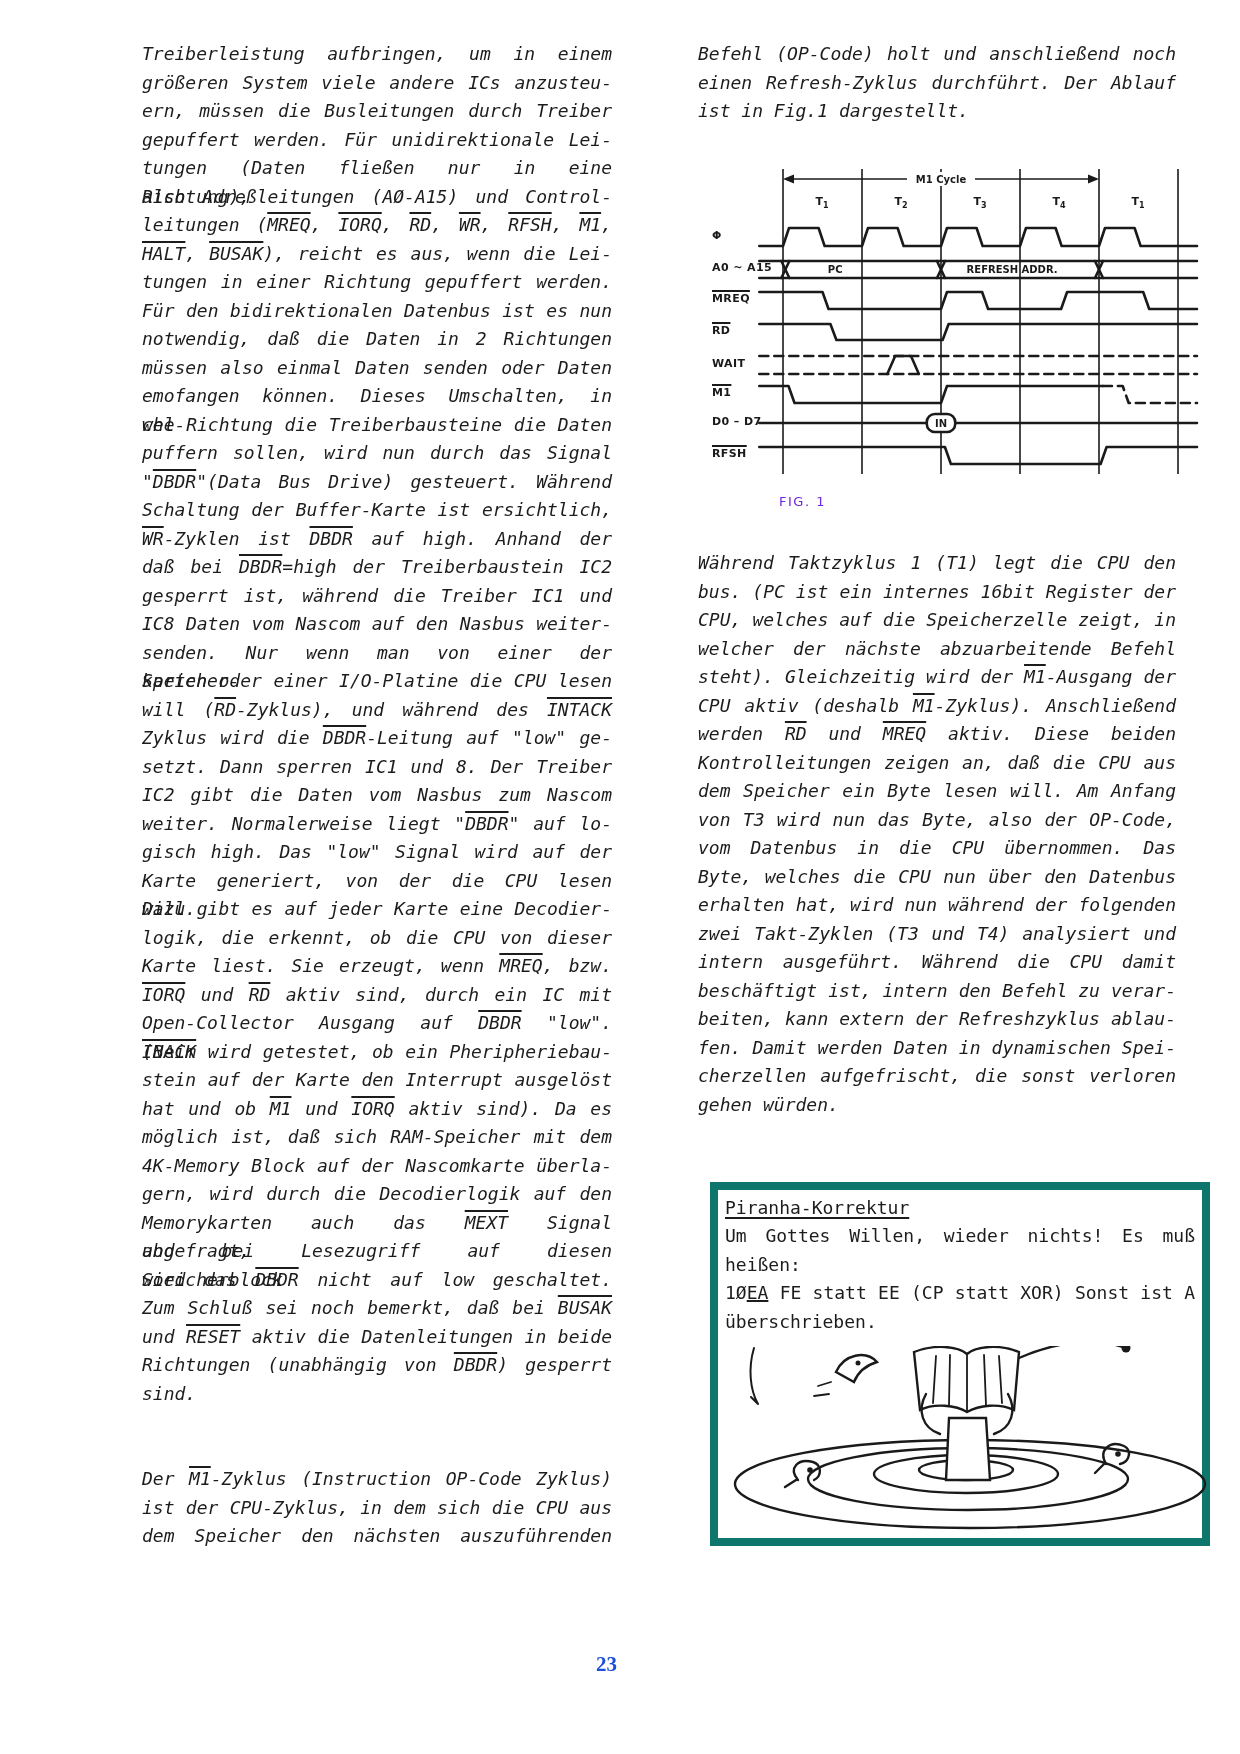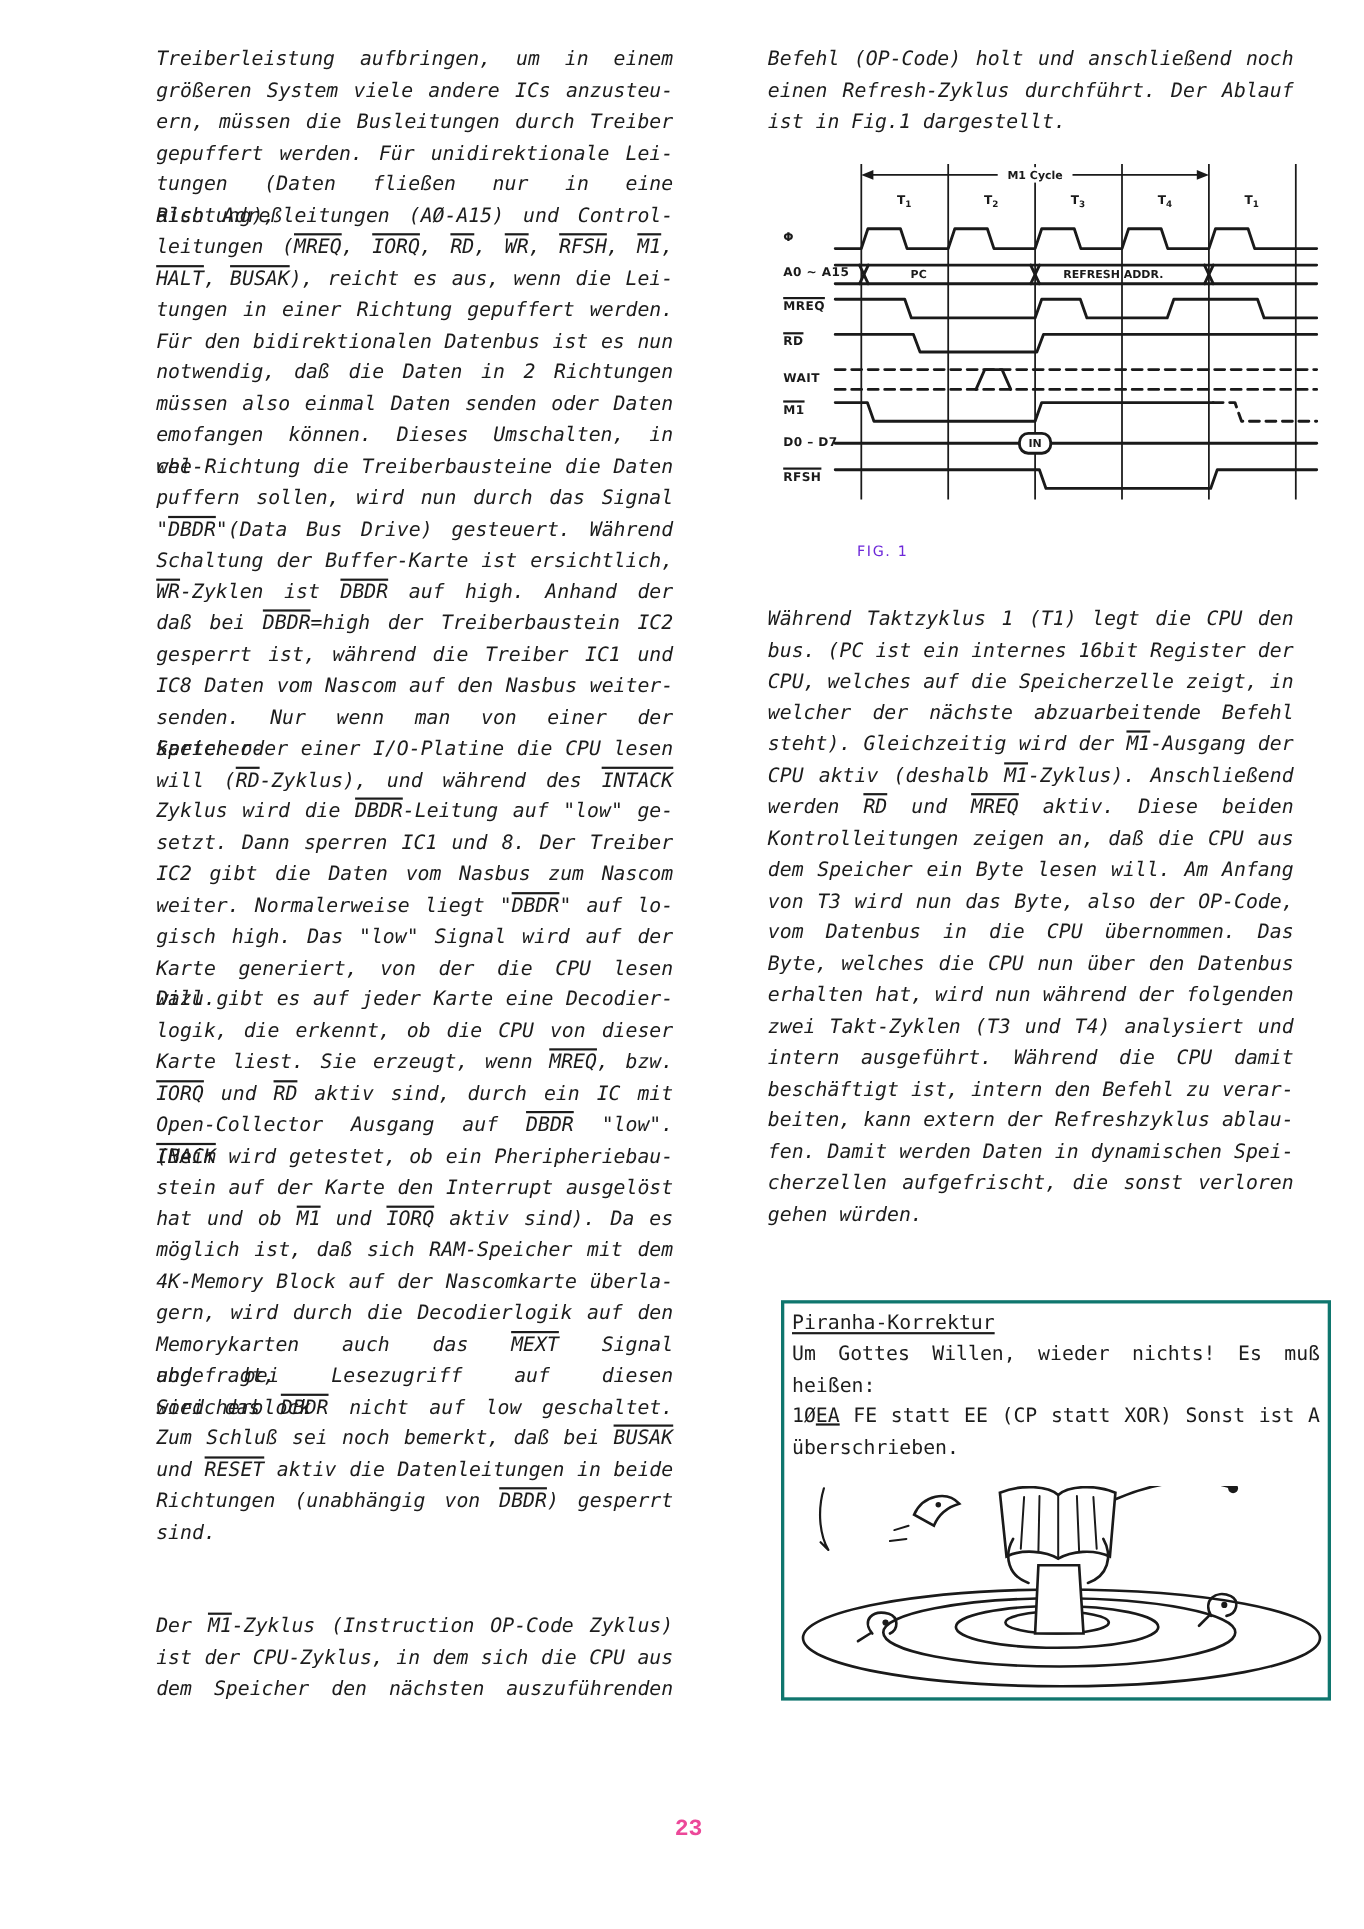--- a/index.html
+++ b/index.html
@@ -8,44 +8,44 @@
   .page{position:absolute;inset:0;overflow:hidden;}
   .col{position:absolute;font-style:italic;}
   .para{margin:0;}
   .para + .para{margin-top:57px;}
   .line{display:block;height:28.5px;line-height:28.5px;font-size:18px;letter-spacing:0;}
   .j{text-align:justify;text-align-last:justify;}
   .nj{text-align:left;}
   .ov{text-decoration:overline;text-decoration-thickness:2px;}
   .un{text-decoration:underline;text-decoration-thickness:2px;}
 
-  .figure{position:absolute;left:698px;top:136px;width:505px;height:340px;text-decoration:underline;}
+  .figure{position:absolute;left:698px;top:156px;width:505px;height:340px;text-decoration:underline;}
   #fig-labels{position:absolute;left:0;top:0;width:100%;height:100%;}
   .siglabel{position:absolute;left:14px;font-family:"DejaVu Sans",sans-serif;
             font-weight:bold;font-size:11px;letter-spacing:.4px;color:#1a1a1a;}
   .figcaption{position:absolute;left:779px;top:494px;font-family:"DejaVu Sans",sans-serif;
               font-weight:normal;font-size:13px;letter-spacing:1.5px;color:#6d28d9;}
 
   .thin{stroke:#1a1a1a;stroke-width:1.6;}
   .wave{stroke:#1a1a1a;stroke-width:2.6;fill:none;stroke-linejoin:round;stroke-linecap:round;}
   .dash{stroke-dasharray:9,6;}
   .busrect{fill:#ffffff;}
   .fill{fill:#1a1a1a;stroke:none;}
   .figtext{font-family:"DejaVu Sans",sans-serif;font-weight:bold;font-size:10px;fill:#1a1a1a;}
   .anchor{text-anchor:middle;}
   .tlab{font-size:11px;}
 
   .corr-box{position:absolute;left:710px;top:1182px;width:500px;height:364px;
-            border:3px solid #0f766e;box-sizing:border-box;padding:4px 7px 0 7px;}
+            border:8px solid #0f766e;box-sizing:border-box;padding:4px 7px 0 7px;}
   .box-title{display:inline-block;font-size:18px;line-height:28px;
              text-decoration:underline;text-decoration-thickness:2px;text-underline-offset:3px;}
   .cartoon{position:absolute;left:2px;bottom:2px;}
 
-  .pageno{position:absolute;left:596px;top:1652px;width:60px;text-align:center;
-          font-family:Liberation Mono, monospace;font-weight:bold;font-size:21px;color:#ec4899;}
+  .pageno{position:absolute;left:596px;top:1652px;width:60px;
+          font-family:Liberation Serif, serif;font-weight:bold;font-size:21px;color:#1d4ed8;}
 </style>
 </head>
 <body>
 
 <div class="page">
 
   <div class="col" style="left:142px;top:40px;width:470px">
       <div class="para">
         <div class="line j">Treiberleistung aufbringen, um in einem</div>
         <div class="line j">größeren System viele andere ICs anzusteu-</div>

